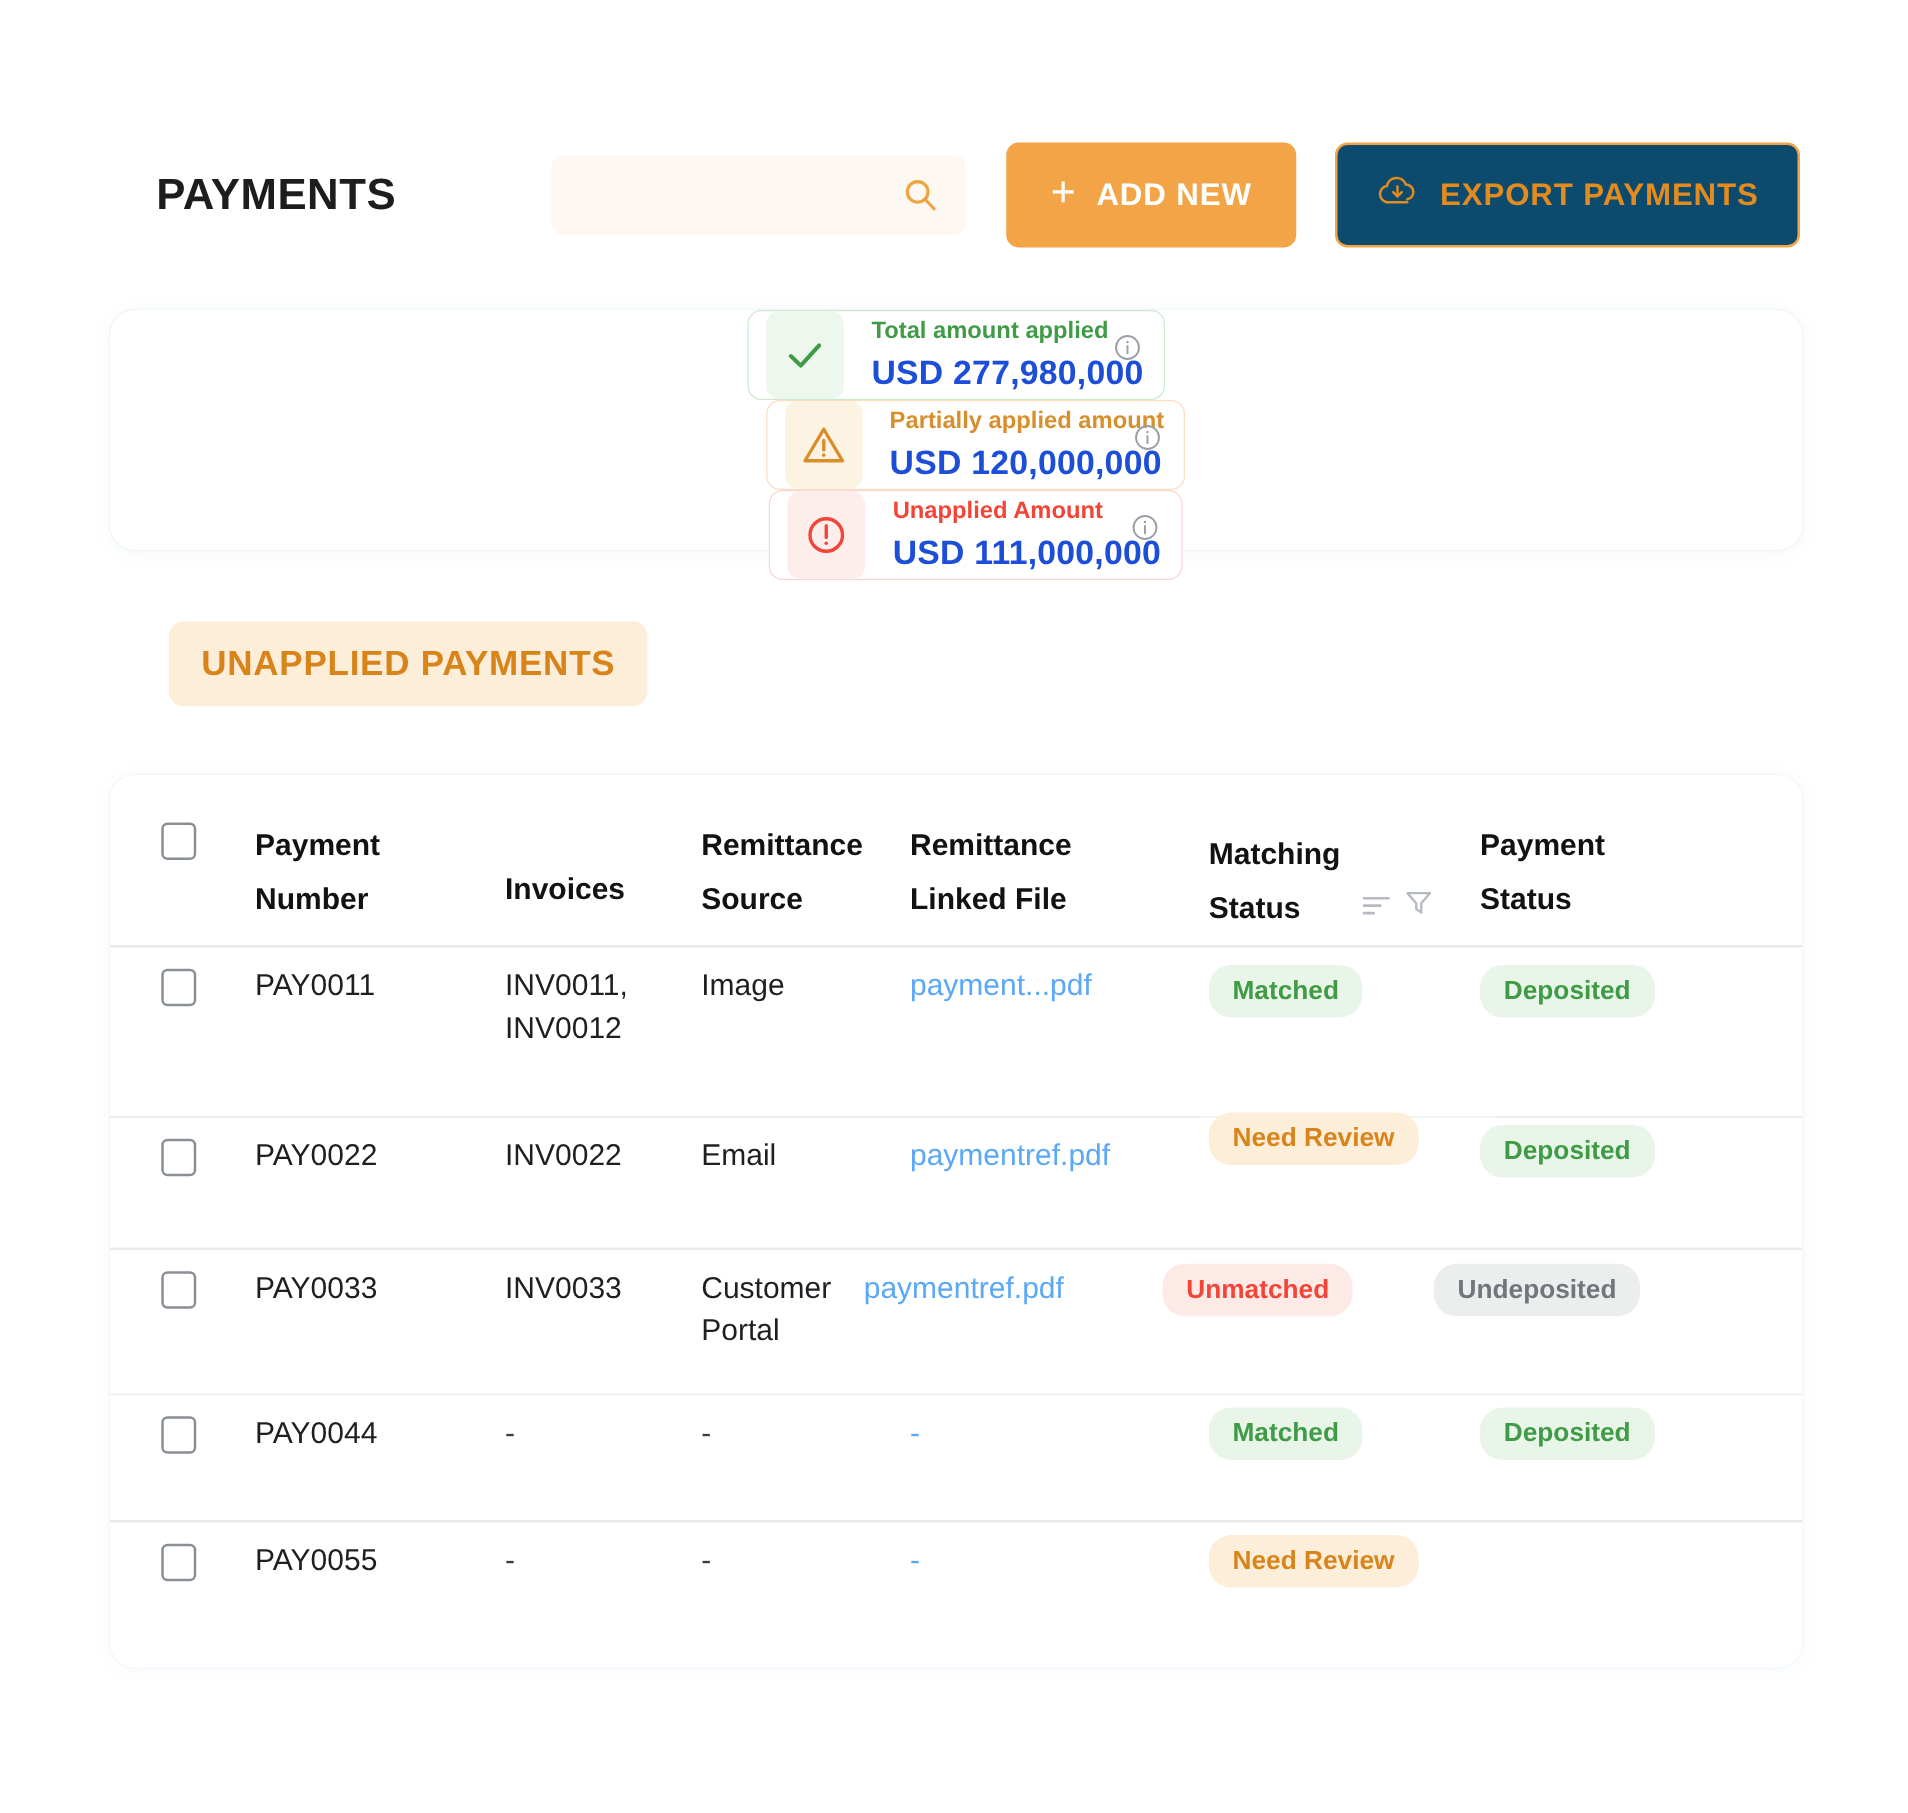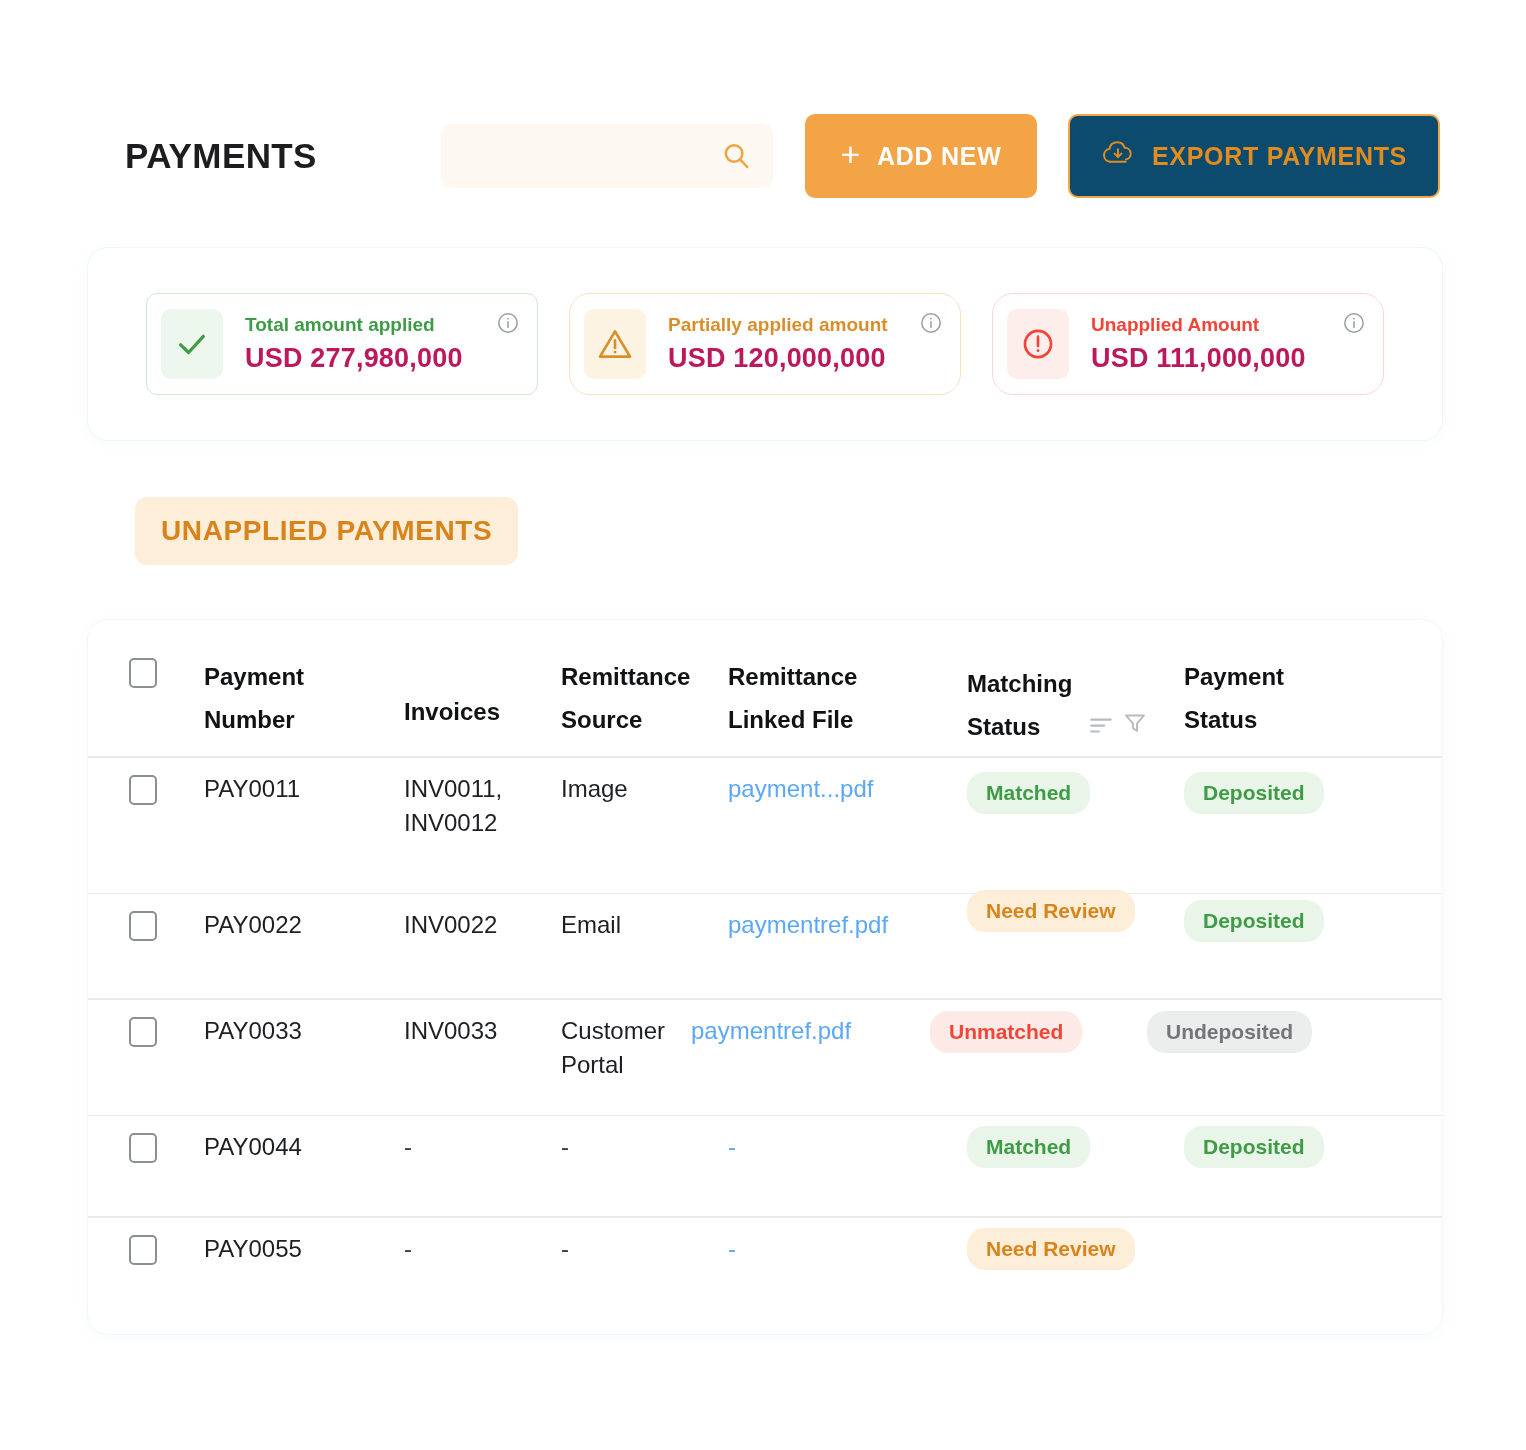--- a/index.html
+++ b/index.html
@@ -104,32 +104,33 @@
     position: absolute;
     left: 88px; top: 248px;
     width: 1354px; height: 192px;
     background: #ffffff;
     border-radius: 20px;
     box-shadow: 0 0 0 1px #f0f5fa, 0 2px 14px rgba(120,150,190,0.07);
     display: flex;
     align-items: center;
     padding: 0 58px;
     gap: 0;
+    flex-direction: column;
   }
   .stat {
     height: 102px;
     flex: 1 1 0;
     border-radius: 11px;
     display: flex;
     align-items: center;
     padding: 0 16px 0 14px;
     position: relative;
     background: #ffffff;
   }
-  .stat + .stat { margin-left: 31px; border-radius: 21px; }
+  .stat + .stat { margin-left: 31px; }
   .stat.green  { border: 1.5px solid #cfe8cf; }
   .stat.orange { border: 1.5px solid #fae0bd; }
   .stat.red    { border: 1.5px solid #fbd7d4; }
 
   .stat-ico {
     width: 62px; height: 70px;
     border-radius: 10px;
     display: flex;
     align-items: center;
     justify-content: center;
@@ -145,21 +146,21 @@
     font-weight: 700;
     line-height: 1.2;
     margin-bottom: 7px;
   }
   .stat.green  .stat-label { color: #3f9b46; }
   .stat.orange .stat-label { color: #d98e2c; }
   .stat.red    .stat-label { color: #f24437; }
   .stat-value {
     font-size: 27px;
     font-weight: 700;
-    color: #be185d;
+    color: #1d4ed8;
     letter-spacing: 0.2px;
     white-space: nowrap;
   }
   .info-icon {
     position: absolute;
     right: 18px; top: 18px;
     width: 22px; height: 22px;
   }
 
   

